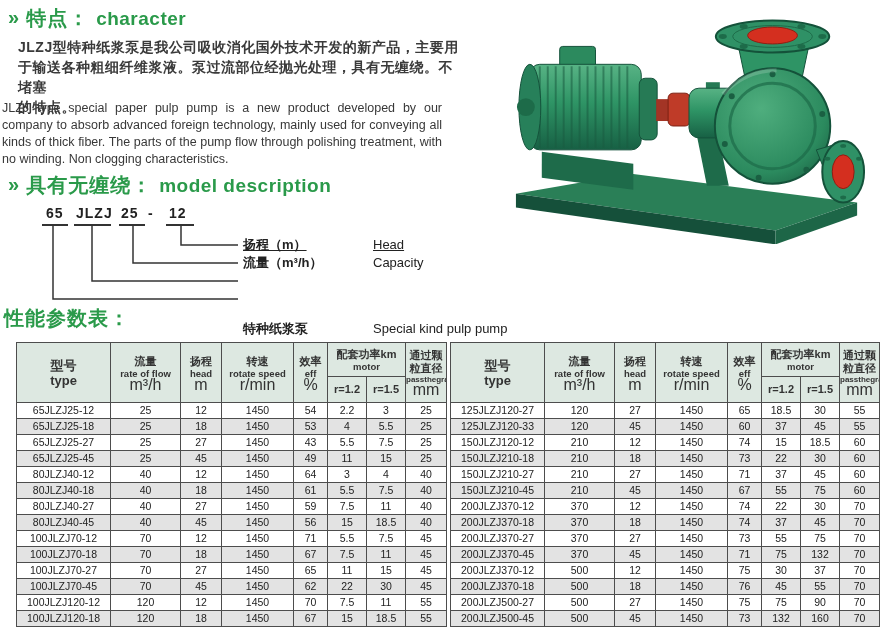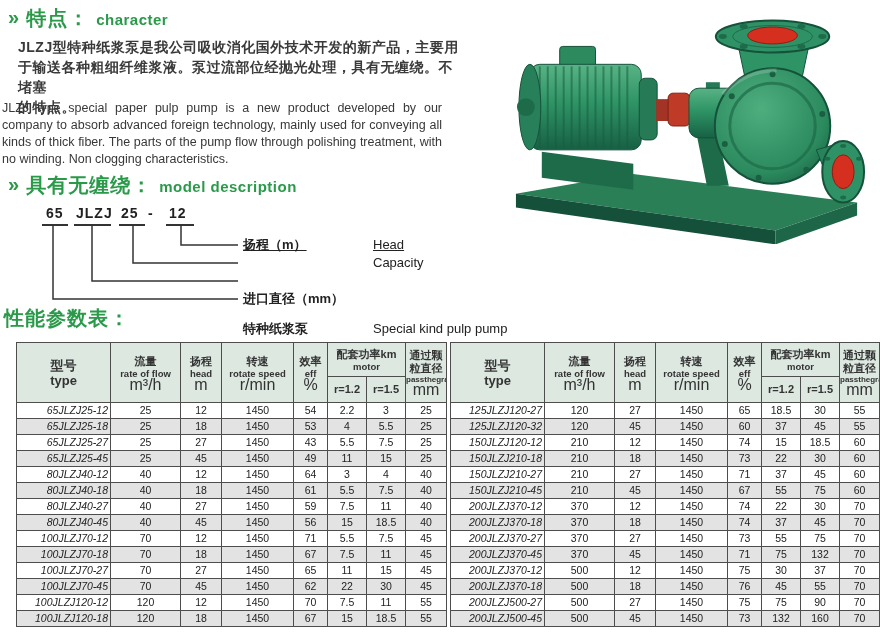--- a/index.html
+++ b/index.html
@@ -9,21 +9,21 @@
     font-family:"Liberation Sans","DejaVu Sans",sans-serif;
     color:#333;
   }
   
   .heading{
     position:absolute;display:flex;align-items:baseline;gap:7px;
     color:#2a9a4a;white-space:nowrap;
   }
   .heading .chev{font-size:20px;font-weight:bold;transform:translateY(-1px);}
   .heading .zh{font-size:20px;font-weight:bold;letter-spacing:1px;}
-  .heading .en{font-size:15px;font-weight:bold;letter-spacing:.5px;}
+  .heading .en{font-size:19px;font-weight:bold;letter-spacing:.5px;}
   #heading-character{top:5px;left:8px;}
   #heading-model{top:172px;left:8px;}
   #heading-performance{top:305px;left:4px;font-family:Liberation Mono, monospace;}
   
   #para-zh{
     position:absolute;top:37px;left:18px;width:448px;
     font-size:14px;font-weight:bold;color:#3a3a3a;
     line-height:20px;white-space:pre-line;letter-spacing:.5px;
   }
   #para-en{
@@ -54,21 +54,21 @@
   .ptable thead tr.hr2{height:26px;}
   .h-big{font-size:13px;line-height:15px;}
   .h-zh{font-size:11px;line-height:13px;}
   .h-en{font-size:9.5px;line-height:11px;font-weight:bold;}
   .h-unit{font-size:16px;line-height:12px;font-weight:normal;}
   .h-tiny{font-size:8px;line-height:9px;font-weight:bold;}
   .ptable tbody td{
     height:15px;font-size:10.5px;text-align:center;color:#222;
     padding:0 2px;line-height:15px;white-space:nowrap;
   }
-  .ptable tbody td.type{text-align:right;padding-left:2px;font-style:italic;}
+  .ptable tbody td.type{text-align:center;padding-left:2px;}
   .ptable tbody tr:nth-child(even){background:#e3e3e3;}
   
   #pump-photo{position:absolute;top:4px;left:502px;width:373px;height:240px;background:#fff;}
 </style>
 </head>
 <body>
 
 <div class="heading" id="heading-character">
   <span class="chev">»</span>
   <span class="zh">特点：</span>
@@ -186,24 +186,24 @@
     </g>
   </svg>
   <span class="model-part mp-inlet">65</span>
   <span class="model-part mp-series">JLZJ</span>
   <span class="model-part mp-capacity">25</span>
   <span class="model-part mp-dash">-</span>
   <span class="model-part mp-head">12</span>
 
   <span class="legend-zh lrow0">扬程（m）</span>
   <span class="legend-en lrow0">Head</span>
+  <span class="legend-zh lrow1">流量（m³/h）</span>
   <span class="legend-en lrow1">Capacity</span>
   <span class="legend-zh lrow2">特种纸浆泵</span>
   <span class="legend-en lrow2">Special kind pulp pump</span>
-  <span class="legend-zh lrow3">进口直径（mm）</span>
 </div>
 
 <div class="heading" id="heading-performance">
   <span class="zh">性能参数表：</span>
 </div>
 
 <table class="ptable" id="table-left">
   <colgroup>
     <col style="width:94px">
       <col style="width:70px">
@@ -466,21 +466,21 @@
         <td class="type">125JLZJ120-27</td>
         <td>120</td>
         <td>27</td>
         <td>1450</td>
         <td>65</td>
         <td>18.5</td>
         <td>30</td>
         <td>55</td>
       </tr>
       <tr>
-        <td class="type">125JLZJ120-32</td>
+        <td class="type">125JLZJ120-33</td>
         <td>120</td>
         <td>45</td>
         <td>1450</td>
         <td>60</td>
         <td>37</td>
         <td>45</td>
         <td>55</td>
       </tr>
       <tr>
         <td class="type">150JLZJ120-12</td>

